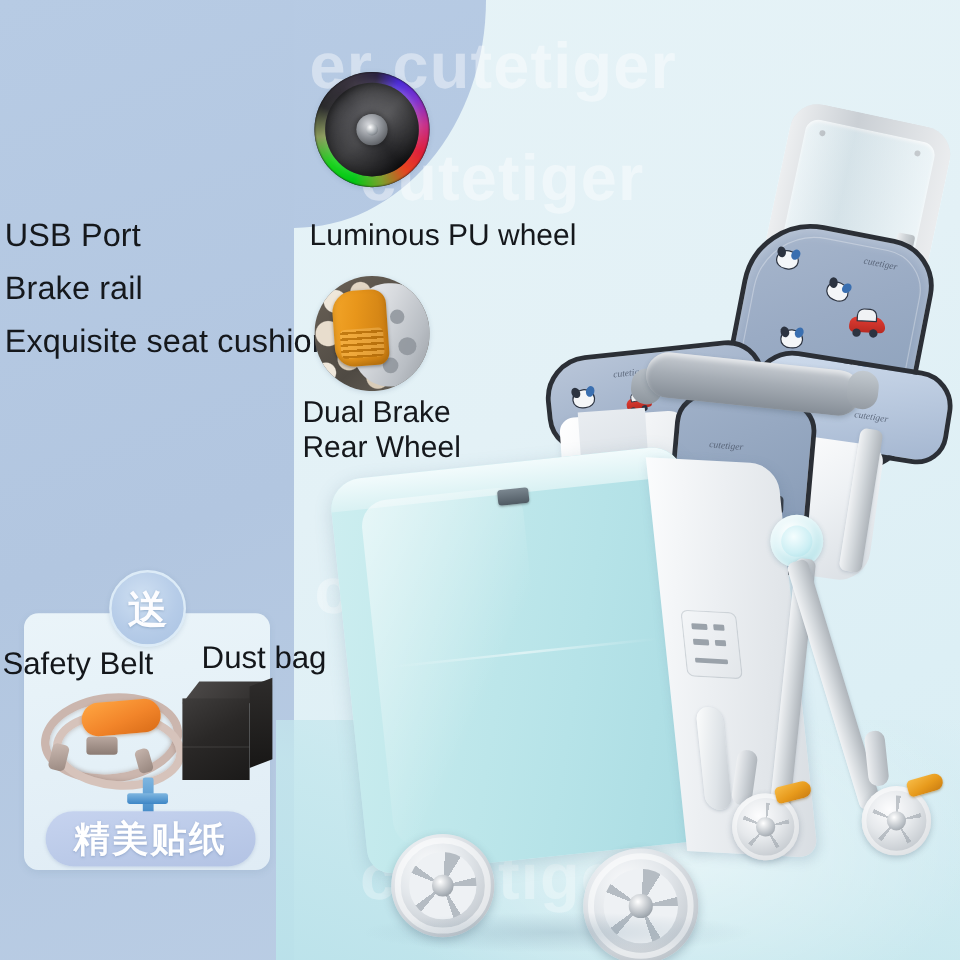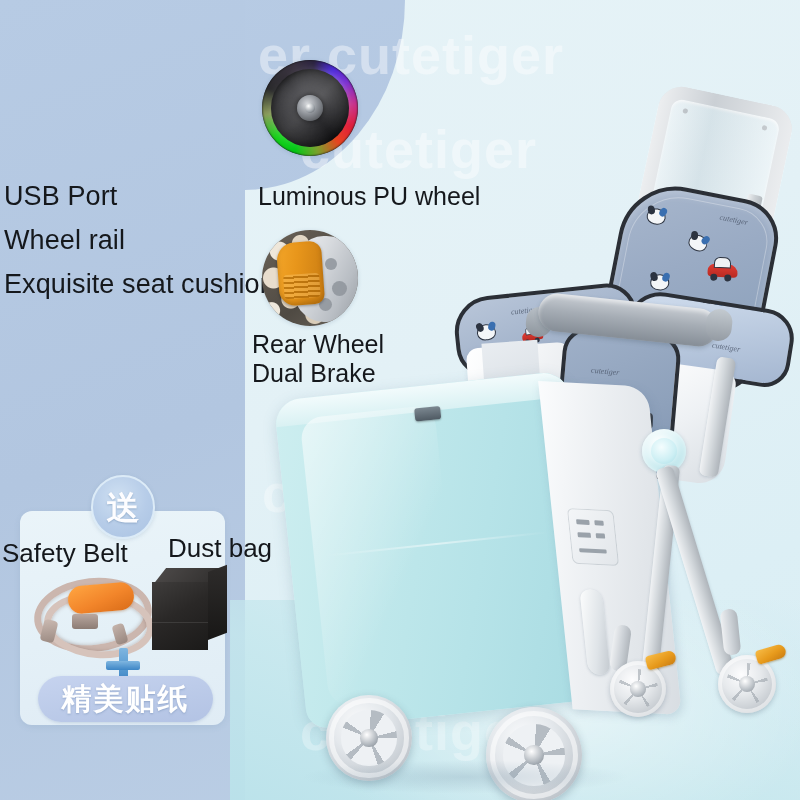--- a/index.html
+++ b/index.html
@@ -609,21 +609,21 @@
       <div class="big-wheel-rim"></div>
       <div class="big-wheel-star"></div>
       <div class="big-wheel-hub"></div>
     </div>
   </div>
 
   <div class="shadow-ground"></div>
 
   <div class="feature-text">
     <div>USB Port</div>
-    <div>Wheel rail</div>
+    <div>Brake rail</div>
     <div>Exquisite seat cushion</div>
   </div>
 
   <div class="circle-badge" id="lum-wheel">
     <div class="lw-rainbow"></div>
     <div class="lw-tread"></div>
     <div class="lw-swirl"></div>
     <div class="lw-hub"></div>
     <div class="lw-bolt"></div>
   </div>
@@ -634,22 +634,22 @@
     <div class="bw-body">
       <div class="bw-dot" style="left:48%;top:26%;width:12px;height:12px;"></div>
       <div class="bw-dot" style="left:58%;top:52%;width:15px;height:15px;"></div>
       <div class="bw-dot" style="left:40%;top:72%;width:13px;height:13px;"></div>
     </div>
     <div class="bw-lever">
       <div class="bw-ridge"></div>
     </div>
   </div>
   <div class="callout-label" id="label-brake">
+    <div>Dual Brake</div>
     <div>Rear Wheel</div>
-    <div>Dual Brake</div>
   </div>
 
   <div class="gift-card"></div>
 
   <div class="gift-badge">送</div>
 
   <div class="gift-label" id="label-dust">Dust bag</div>
   <div class="gift-label" id="label-belt">Safety Belt</div>
 
   <div class="belt">

